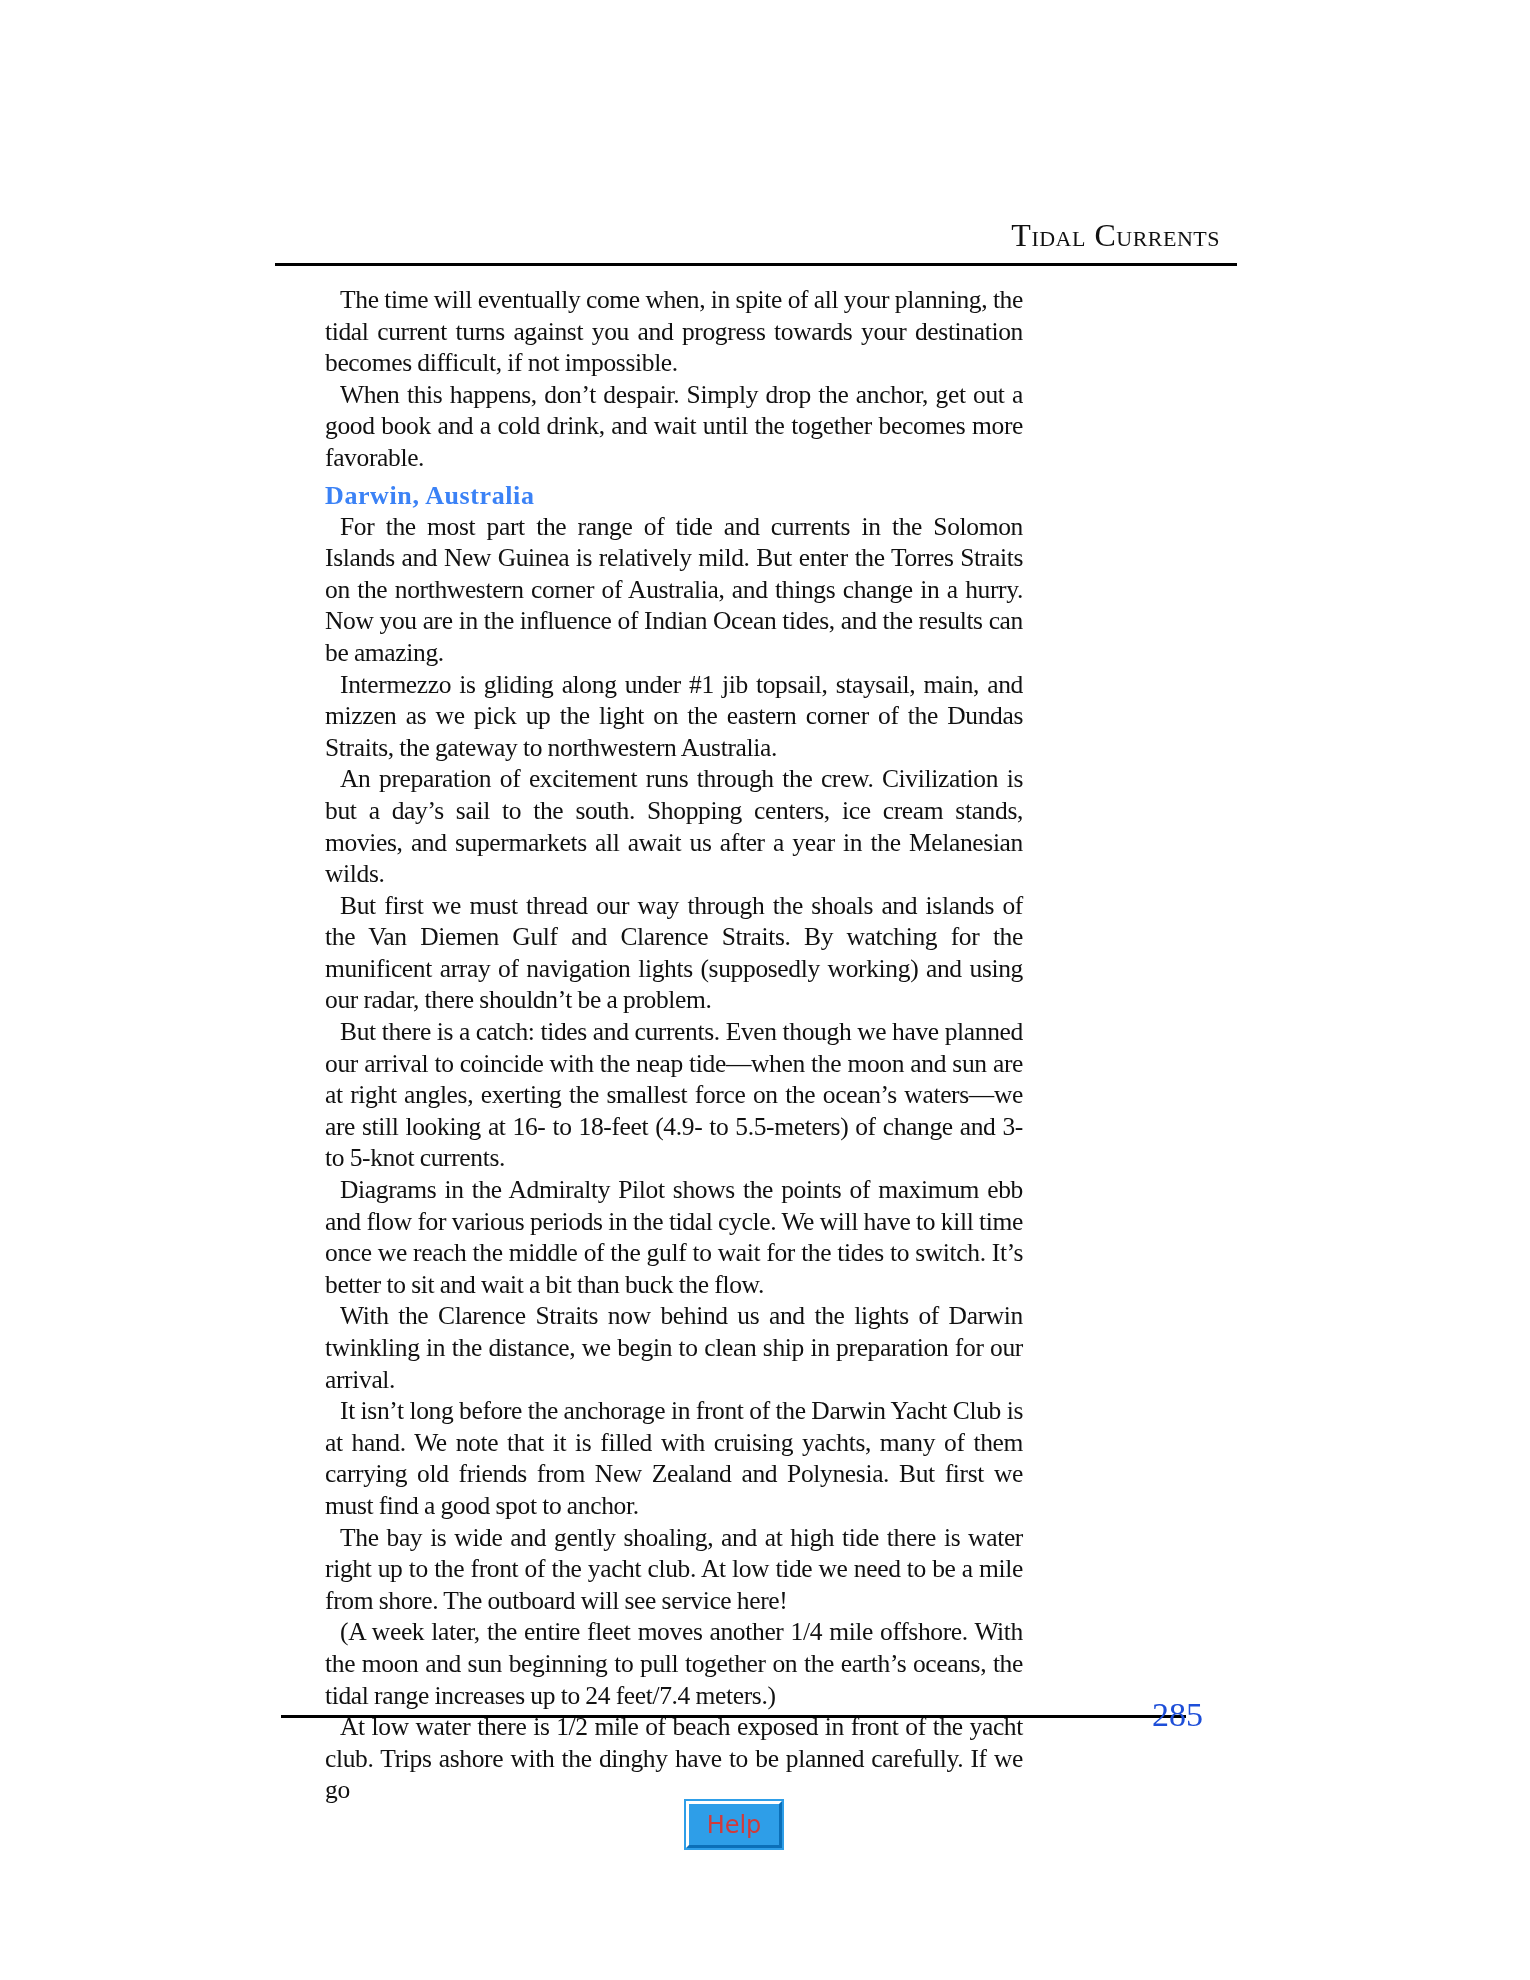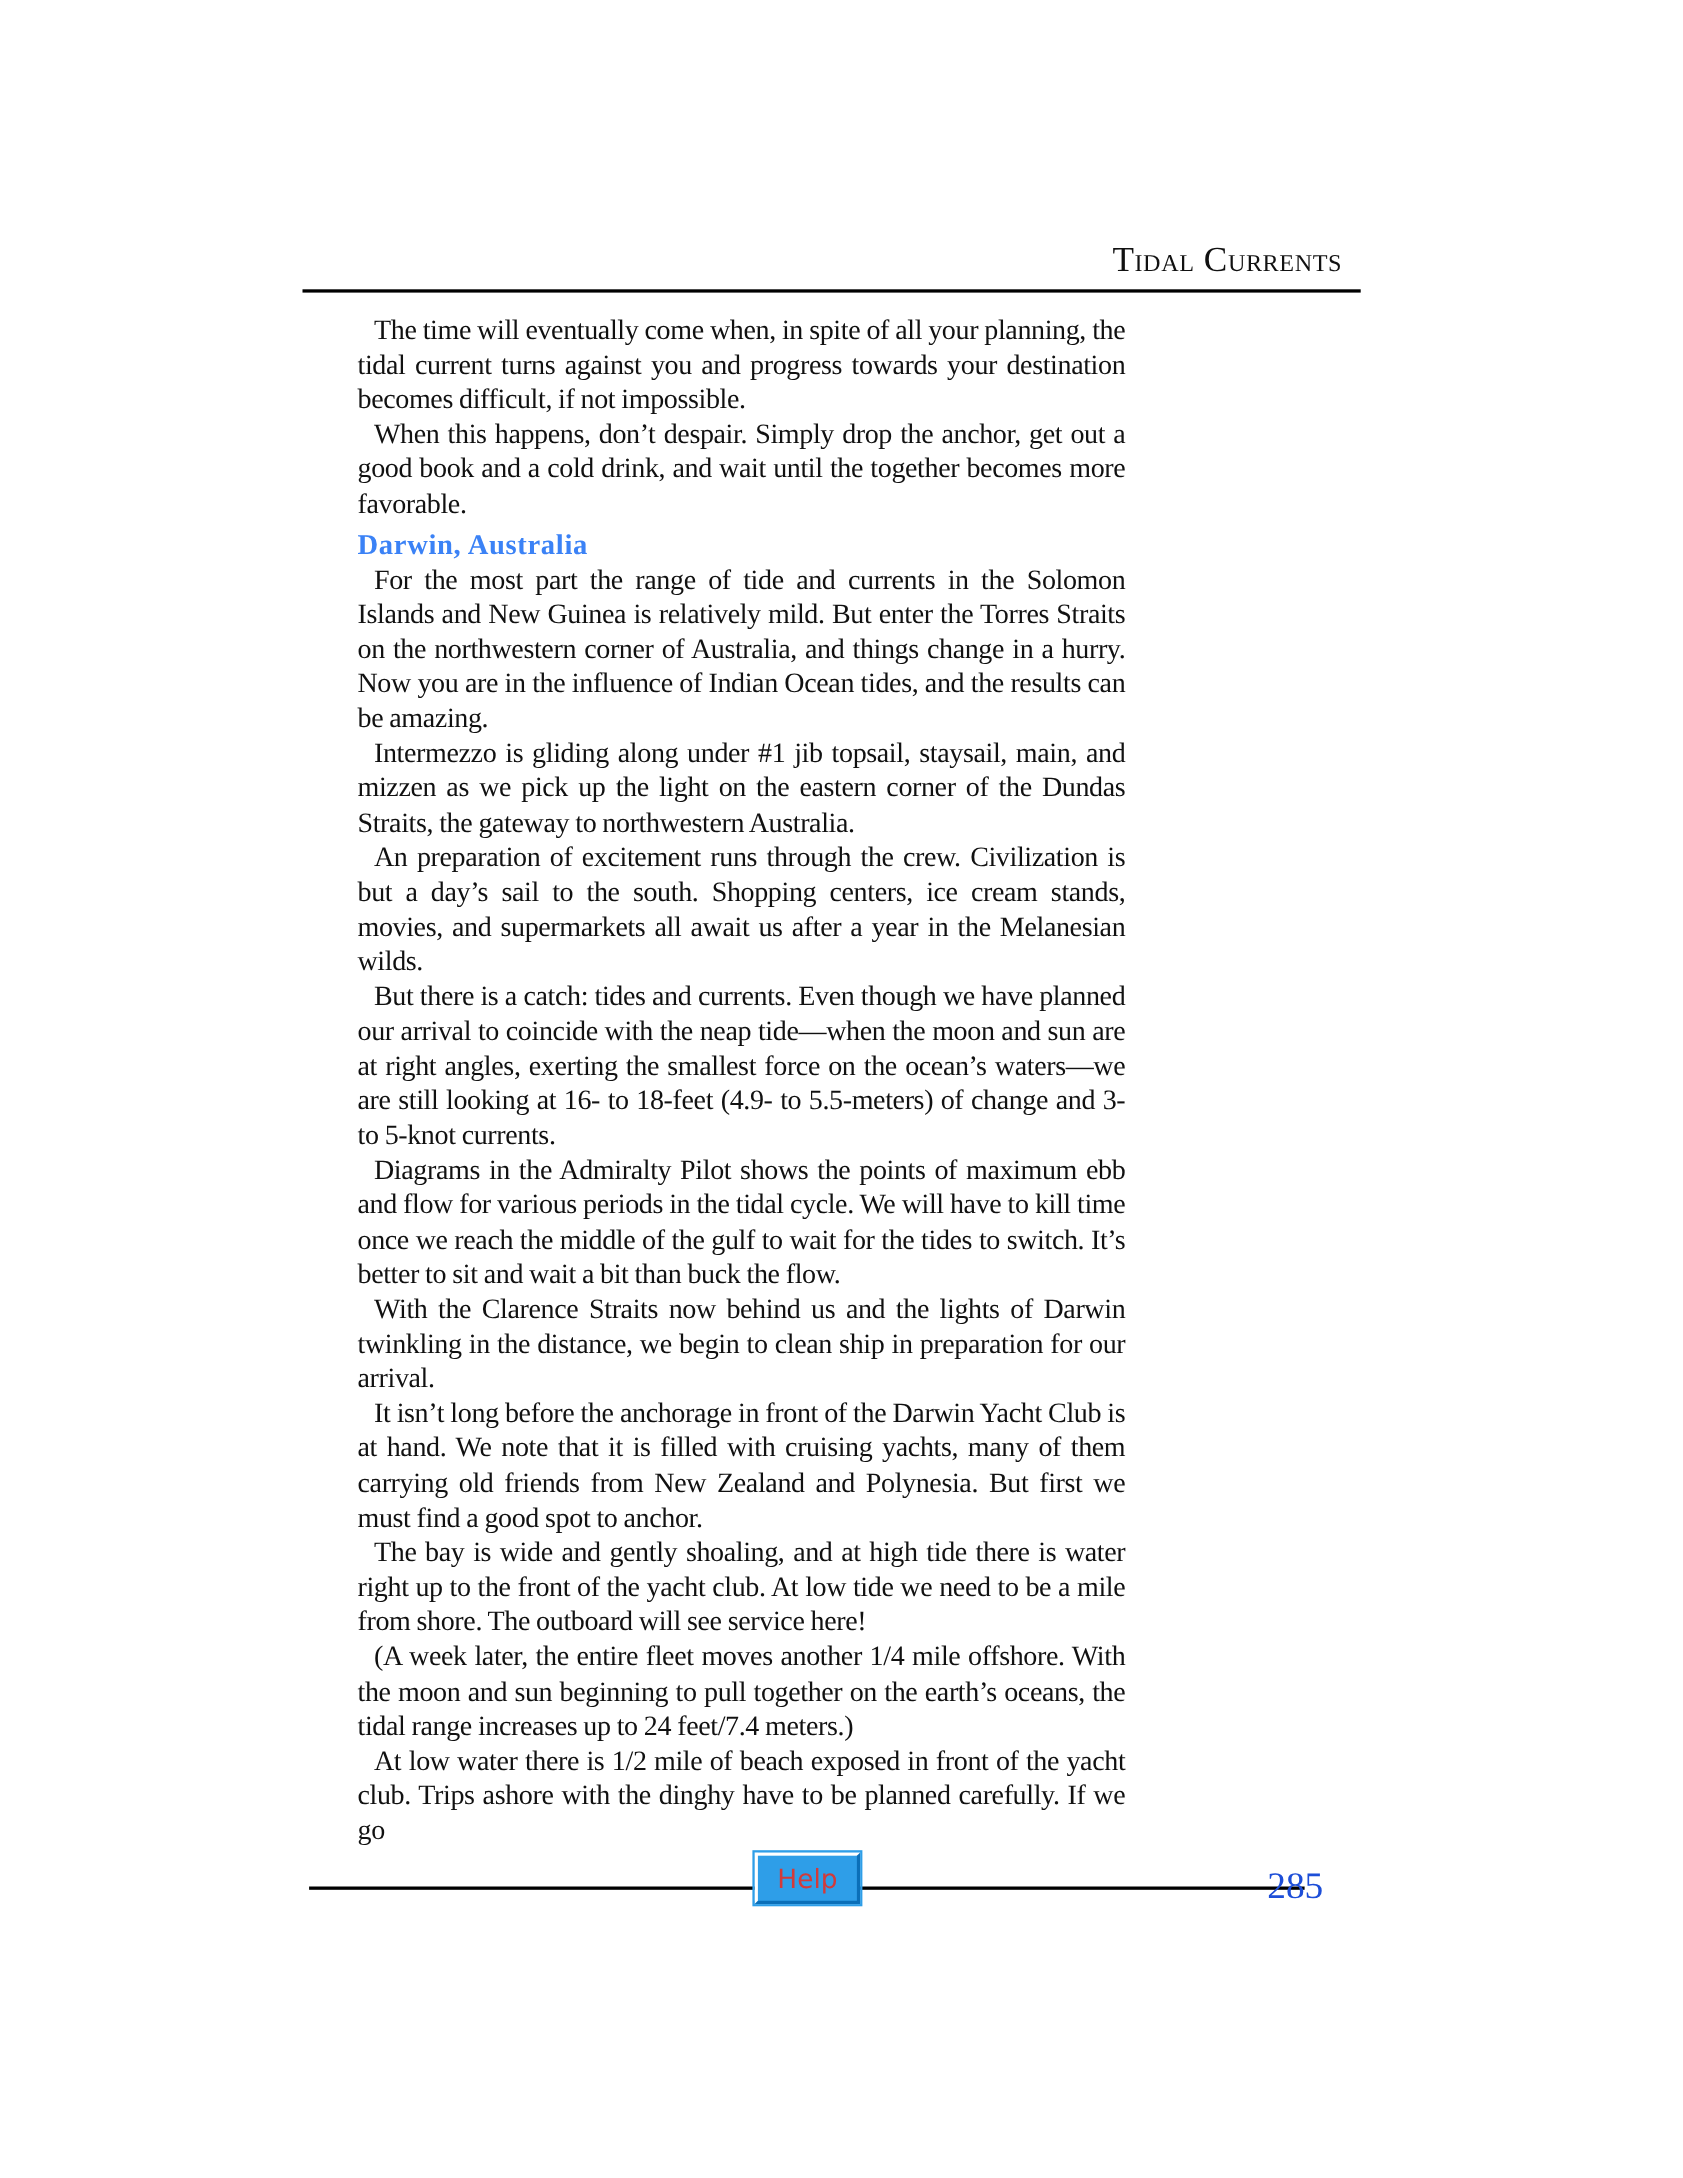--- a/index.html
+++ b/index.html
@@ -71,21 +71,21 @@
     position: absolute;
     left: 1152px;
     top: 1700px;
     font-size: 34px;
     line-height: 30px;
     color: #1d4ed8;
   }
   .help-button {
     position: absolute;
     left: 686px;
-    top: 1684px;
+    top: 1801px;
     width: 96px;
     height: 47px;
     box-sizing: border-box;
     background: #2e9ee8;
     border-top: 3px solid #ffffff;
     border-left: 3px solid #ffffff;
     border-right: 3px solid #0b6fb8;
     border-bottom: 3px solid #0b6fb8;
     outline: 2px solid #2e9ee8;
     display: flex;
@@ -108,20 +108,21 @@
 
 <div class="body-column">
   <p class="para">The time will eventually come when, in spite of all your planning, the tidal current turns against you and progress towards your destination becomes difficult, if not impossible.</p>
   <p class="para">When this happens, don’t despair. Simply drop the anchor, get out a good book and a cold drink, and wait until the together becomes more favorable.</p>
 
   <h2 class="section-heading">Darwin, Australia</h2>
 
   <p class="para">For the most part the range of tide and currents in the Solomon Islands and New Guinea is relatively mild. But enter the Torres Straits on the northwestern corner of Australia, and things change in a hurry. Now you are in the influence of Indian Ocean tides, and the results can be amazing.</p>
   <p class="para">Intermezzo is gliding along under #1 jib topsail, staysail, main, and mizzen as we pick up the light on the eastern corner of the Dundas Straits, the gateway to northwestern Australia.</p>
   <p class="para">An preparation of excitement runs through the crew. Civilization is but a day’s sail to the south. Shopping centers, ice cream stands, movies, and supermarkets all await us after a year in the Melanesian wilds.</p>
+  <p class="para">But first we must thread our way through the shoals and islands of the Van Diemen Gulf and Clarence Straits. By watching for the munificent array of navigation lights (supposedly working) and using our radar, there shouldn’t be a problem.</p>
   <p class="para">But there is a catch: tides and currents. Even though we have planned our arrival to coincide with the neap tide—when the moon and sun are at right angles, exerting the smallest force on the ocean’s waters—we are still looking at 16- to 18-feet (4.9- to 5.5-meters) of change and 3- to 5-knot currents.</p>
   <p class="para">Diagrams in the Admiralty Pilot shows the points of maximum ebb and flow for various periods in the tidal cycle. We will have to kill time once we reach the middle of the gulf to wait for the tides to switch. It’s better to sit and wait a bit than buck the flow.</p>
   <p class="para">With the Clarence Straits now behind us and the lights of Darwin twinkling in the distance, we begin to clean ship in preparation for our arrival.</p>
   <p class="para">It isn’t long before the anchorage in front of the Darwin Yacht Club is at hand. We note that it is filled with cruising yachts, many of them carrying old friends from New Zealand and Polynesia. But first we must find a good spot to anchor.</p>
   <p class="para">The bay is wide and gently shoaling, and at high tide there is water right up to the front of the yacht club. At low tide we need to be a mile from shore. The outboard will see service here!</p>
   <p class="para">(A week later, the entire fleet moves another 1/4 mile offshore. With the moon and sun beginning to pull together on the earth’s oceans, the tidal range increases up to 24 feet/7.4 meters.)</p>
   <p class="para">At low water there is 1/2 mile of beach exposed in front of the yacht club. Trips ashore with the dinghy have to be planned carefully. If we go</p>
 </div>
 
 <div class="foot-rule"></div>

